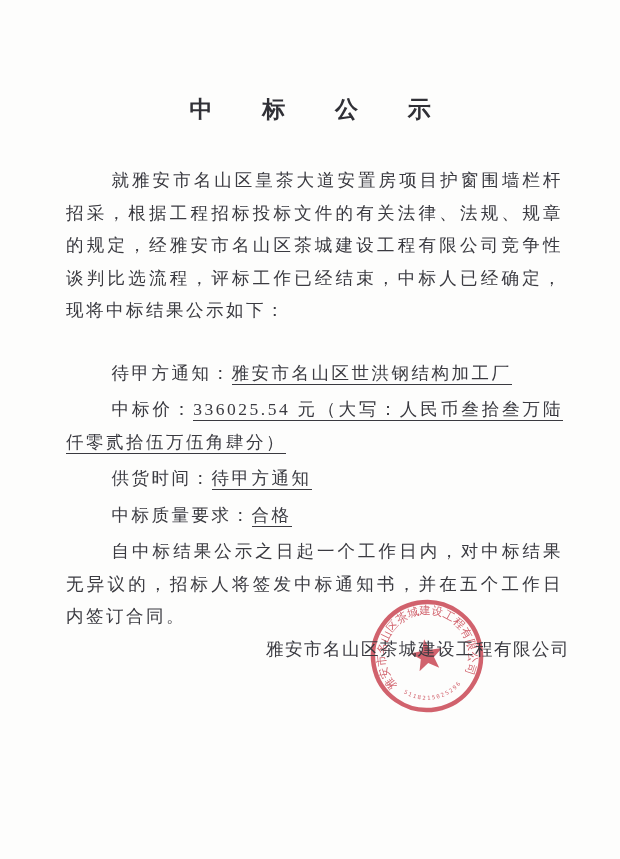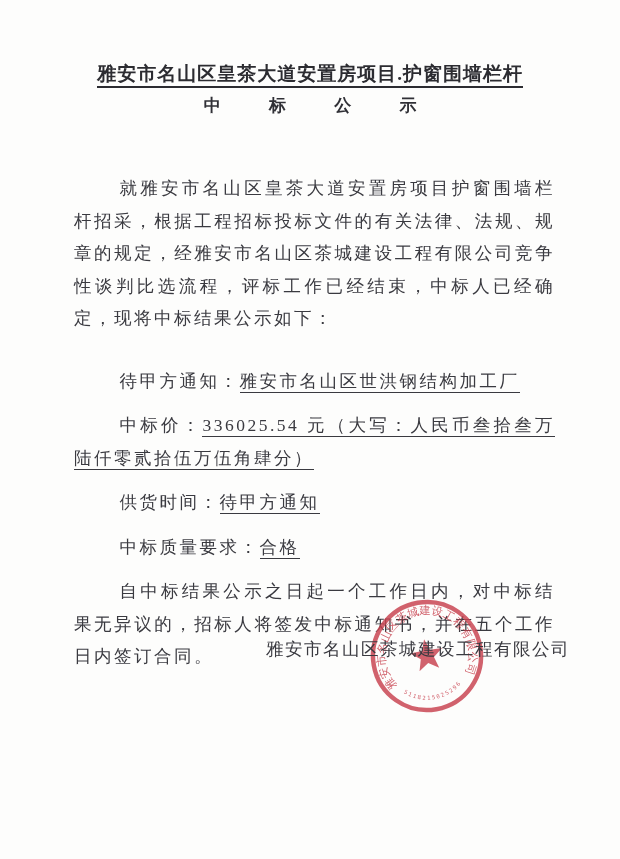--- a/index.html
+++ b/index.html
@@ -18,32 +18,32 @@
     font-size:19px;font-weight:bold;color:#2c2c31;
     letter-spacing:1px;
   }
   .title1 .u{
     border-bottom:2px solid #2c2c31;
     padding-bottom:2px;
   }
   .title2{
     position:absolute;top:94px;left:0;right:0;
     text-align:center;
-    font-size:17px;font-weight:600;color:#303036;
+    font-size:23px;font-weight:600;color:#303036;
     letter-spacing:22px;
     text-indent:22px; 
   }
   .content{
     position:absolute;top:160px;left:62px;right:53px;
     font-size:17.5px;line-height:32.5px;
     letter-spacing:2.5px;
     text-align:justify;
     text-justify:inter-character;
   }
-  .content p{margin:12px;}
+  .content p{margin:4px;}
   .indent{text-indent:2.6em;}
   .fields{margin-top:30px;}
   .uv{
     border-bottom:1.5px solid #3a3a40;
     padding-bottom:1px;
     font-family:Liberation Serif, serif;
   }
   .signature{
     position:absolute;top:634px;right:50px;
     text-align:center;
@@ -67,23 +67,20 @@
     font-family:"DejaVu Sans Mono", monospace;
     fill:#c8414e;
     letter-spacing:1.6px;
   }
 </style>
 </head>
 <body>
 
 <div class="page">
 
-  <div class="title1">
-    <span class="u">雅安市名山区皇茶大道安置房项目.护窗围墙栏杆</span>
-  </div>
 
   <div class="title2">中 标 公 示</div>
 
   <div class="content">
     <p class="indent">就雅安市名山区皇茶大道安置房项目护窗围墙栏杆招采，根据工程招标投标文件的有关法律、法规、规章的规定，经雅安市名山区茶城建设工程有限公司竞争性谈判比选流程，评标工作已经结束，中标人已经确定，现将中标结果公示如下：</p>
 
     <div class="fields">
       <p class="indent"><span>待甲方通知：</span><span class="uv">雅安市名山区世洪钢结构加工厂</span></p>
       <p class="indent"><span>中标价：</span><span class="uv">336025.54 元（大写：人民币叁拾叁万陆仟零贰拾伍万伍角肆分）</span></p>
       <p class="indent"><span>供货时间：</span><span class="uv">待甲方通知</span></p>

